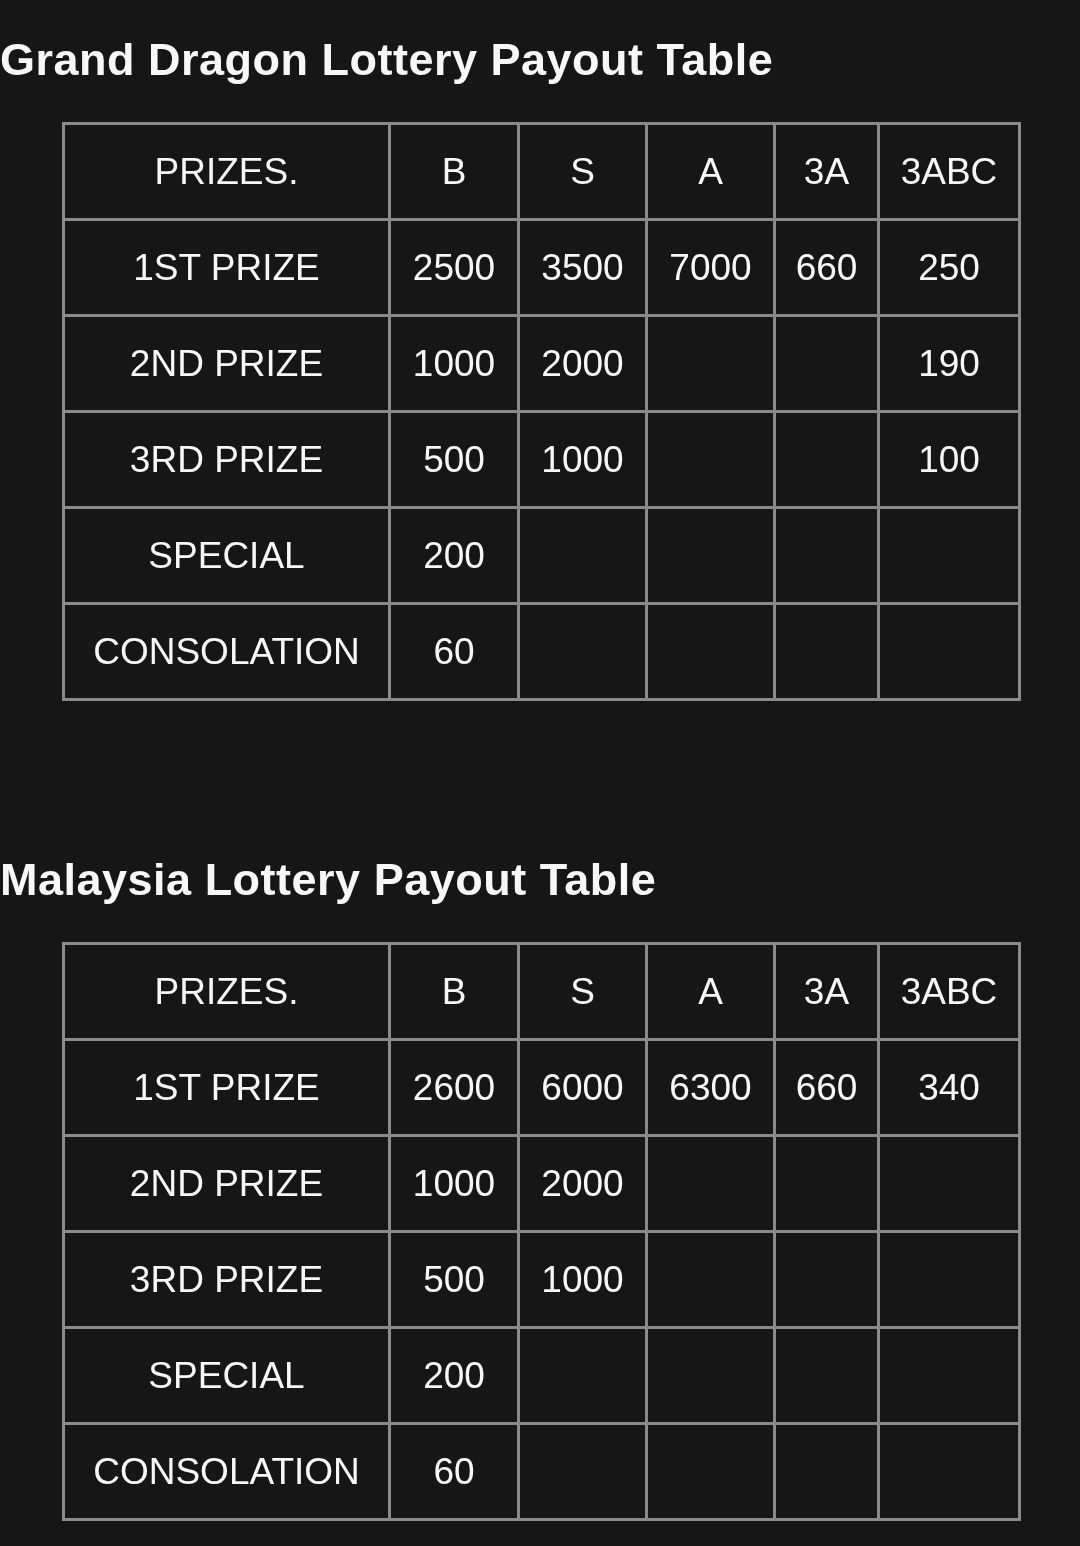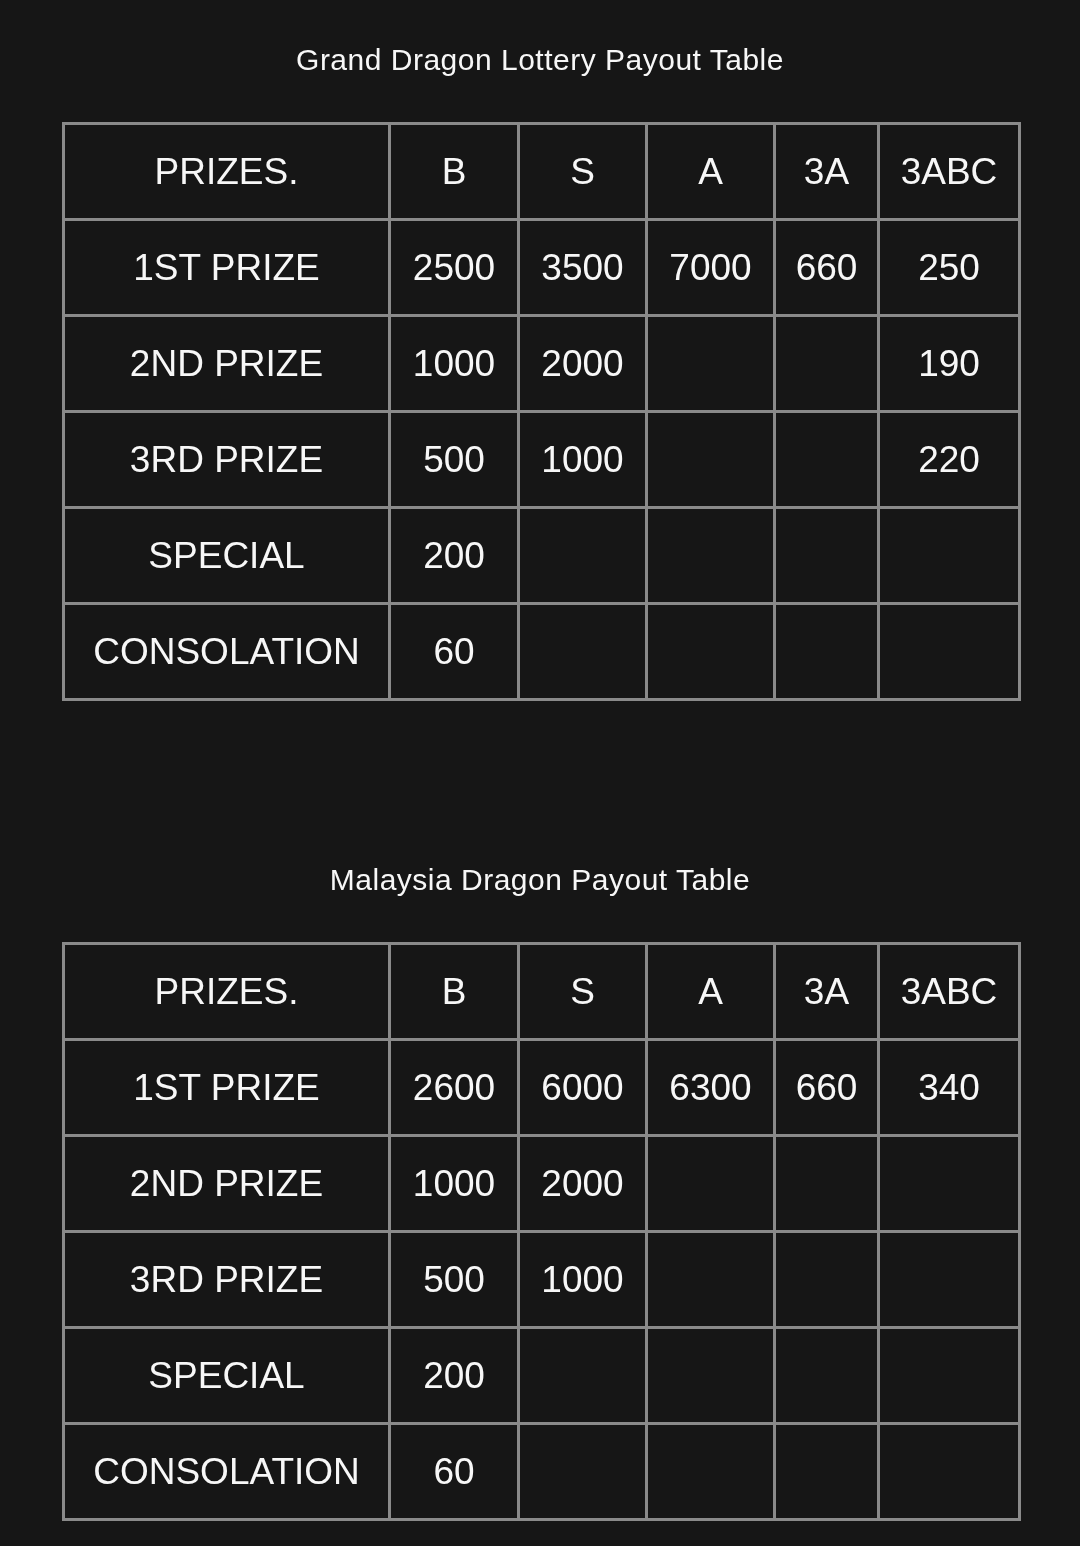--- a/index.html
+++ b/index.html
@@ -15,24 +15,24 @@
   }
   body {
     width: 1080px;
     height: 1546px;
     font-family: "Liberation Sans", sans-serif;
     color: var(--text);
     padding-top: 33px;
   }
   .table-title {
     margin: 0 0 35px 0;
-    text-align: center;
-    font-size: 30px;
+    text-align: left;
+    font-size: 45px;
     line-height: 54px;
-    font-weight: 400;
+    font-weight: 700;
     color: var(--text);
     letter-spacing: 0.5px;
   }
   .section-2 .table-title {
     margin-top: 152px;
   }
   table.payout-table {
     border-collapse: collapse;
     table-layout: fixed;
     margin-left: 62px;
@@ -96,21 +96,21 @@
         <td></td>
         <td></td>
         <td>190</td>
       </tr>
       <tr>
         <td>3RD PRIZE</td>
         <td>500</td>
         <td>1000</td>
         <td></td>
         <td></td>
-        <td>220</td>
+        <td>100</td>
       </tr>
       <tr>
         <td>SPECIAL</td>
         <td>200</td>
         <td></td>
         <td></td>
         <td></td>
         <td></td>
       </tr>
       <tr>
@@ -119,21 +119,21 @@
         <td></td>
         <td></td>
         <td></td>
         <td></td>
       </tr>
     </tbody>
   </table>
 </section>
 
 <section class="section-2">
-  <h1 class="table-title">Malaysia Dragon Payout Table</h1>
+  <h1 class="table-title">Malaysia Lottery Payout Table</h1>
   <table class="payout-table">
     <colgroup>
       <col class="col-prizes">
         <col class="col-b">
         <col class="col-s">
         <col class="col-a">
         <col class="col-3a">
         <col class="col-3abc">
     </colgroup>
     <tbody>

